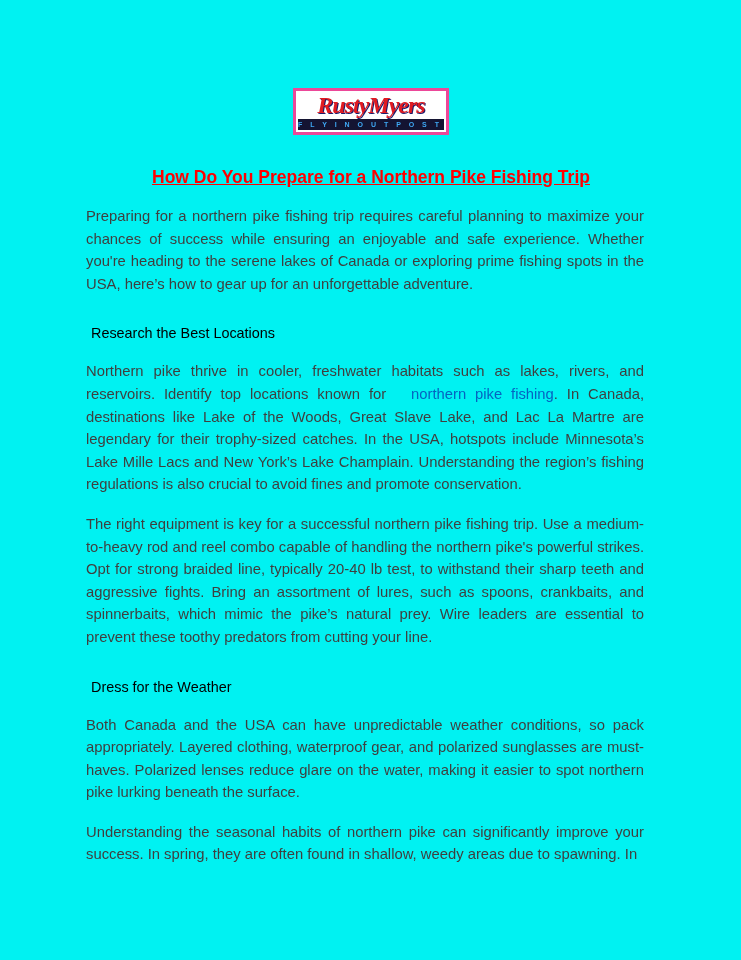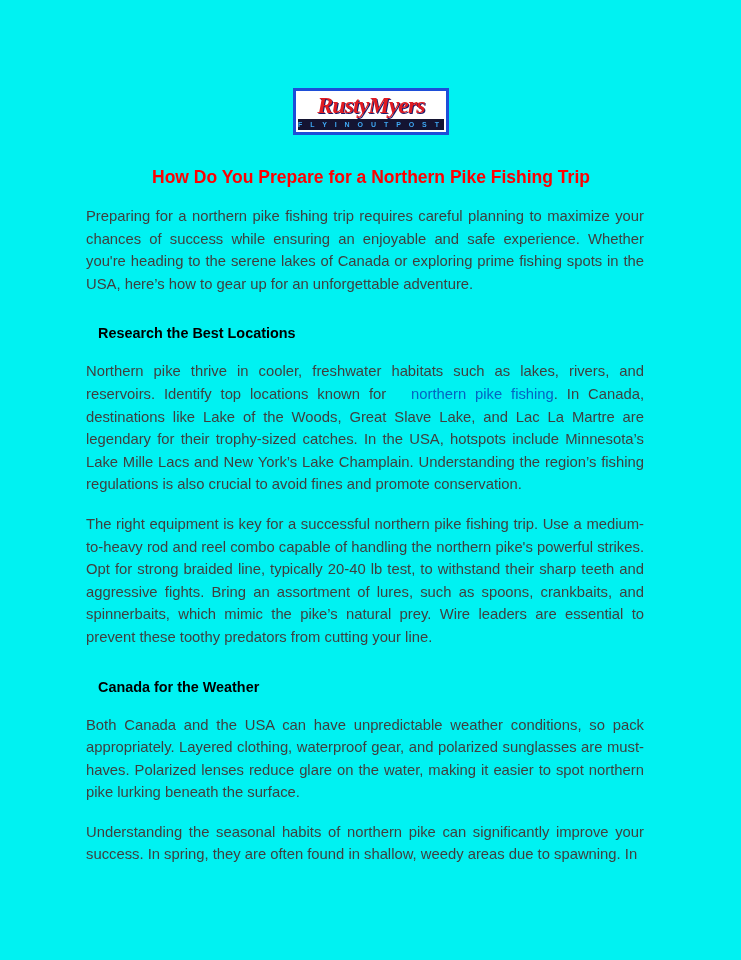--- a/index.html
+++ b/index.html
@@ -10,21 +10,21 @@
     background: #00f2f2;
     box-sizing: border-box;
     padding: 88px 85px 0 86px;
     font-family: "Liberation Sans", sans-serif;
     overflow: hidden;
   }
   
   .logo {
     width: 156px;
     margin: 0 auto;
-    border: 3px solid #1d4ed8;
+    border: 3px solid #ec4899;
     background: #ffffff;
     text-align: center;
     box-sizing: border-box;
     padding-top: 1px;
   }
   .logo-main {
     font-family: "Liberation Serif", serif;
     font-style: italic;
     font-weight: bold;
     font-size: 24px;
@@ -46,33 +46,34 @@
     overflow: hidden;
   }
   
   .title {
     margin: 31px 0 0 0;
     text-align: center;
     font-size: 17.5px;
     font-weight: bold;
     color: #ff0000;
     line-height: 22px;
+    text-decoration: underline;
   }
   
   .para {
     margin: 17px 12px 0 0;
     font-size: 14.8px;
     line-height: 22.6px;
     color: #3f3f3f;
     text-align: justify;
   }
   .section-heading {
-    margin: 29px 0 0 12px;
+    margin: 29px 0 0 5px;
     font-size: 14.4px;
-    font-weight: bold;
+    font-weight: normal;
     color: #000000;
     line-height: 19px;
   }
   .inline-link {
     color: #0563c1;
     text-decoration: none;
     cursor: pointer;
     padding-left: 16px;
   }
 </style>
@@ -88,18 +89,18 @@
 
   <h1 class="title">How Do You Prepare for a Northern Pike Fishing Trip</h1>
 
   <p class="para">Preparing for a northern pike fishing trip requires careful planning to maximize your chances of success while ensuring an enjoyable and safe experience. Whether you're heading to the serene lakes of Canada or exploring prime fishing spots in the USA, here’s how to gear up for an unforgettable adventure.</p>
 
   <h2 class="section-heading">Research the Best Locations</h2>
   <p class="para"><span>Northern pike thrive in cooler, freshwater habitats such as lakes, rivers, and reservoirs. Identify top locations known for </span><a class="inline-link" href="#">northern pike fishing</a><span>. In Canada, destinations like Lake of the Woods, Great Slave Lake, and Lac La Martre are legendary for their trophy-sized catches. In the USA, hotspots include Minnesota’s Lake Mille Lacs and New York’s Lake Champlain. Understanding the region’s fishing regulations is also crucial to avoid fines and promote conservation.</span></p>
 
   <p class="para">The right equipment is key for a successful northern pike fishing trip. Use a medium-to-heavy rod and reel combo capable of handling the northern pike's powerful strikes. Opt for strong braided line, typically 20-40 lb test, to withstand their sharp teeth and aggressive fights. Bring an assortment of lures, such as spoons, crankbaits, and spinnerbaits, which mimic the pike’s natural prey. Wire leaders are essential to prevent these toothy predators from cutting your line.</p>
 
-  <h2 class="section-heading">Canada for the Weather</h2>
+  <h2 class="section-heading">Dress for the Weather</h2>
   <p class="para">Both Canada and the USA can have unpredictable weather conditions, so pack appropriately. Layered clothing, waterproof gear, and polarized sunglasses are must- haves. Polarized lenses reduce glare on the water, making it easier to spot northern pike lurking beneath the surface.</p>
 
   <p class="para">Understanding the seasonal habits of northern pike can significantly improve your success. In spring, they are often found in shallow, weedy areas due to spawning. In</p>
 
 </div>
 
 </body></html>

